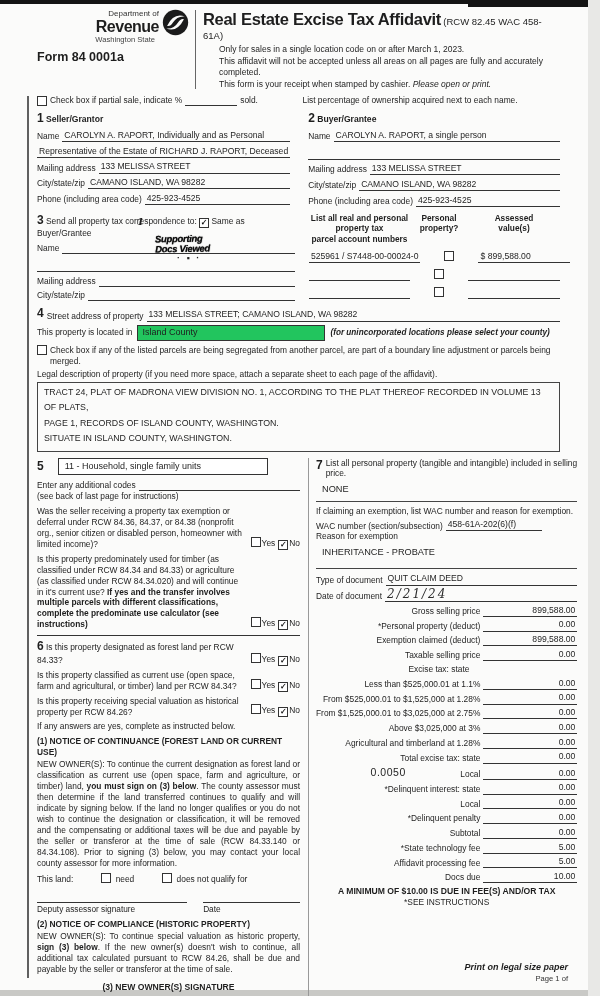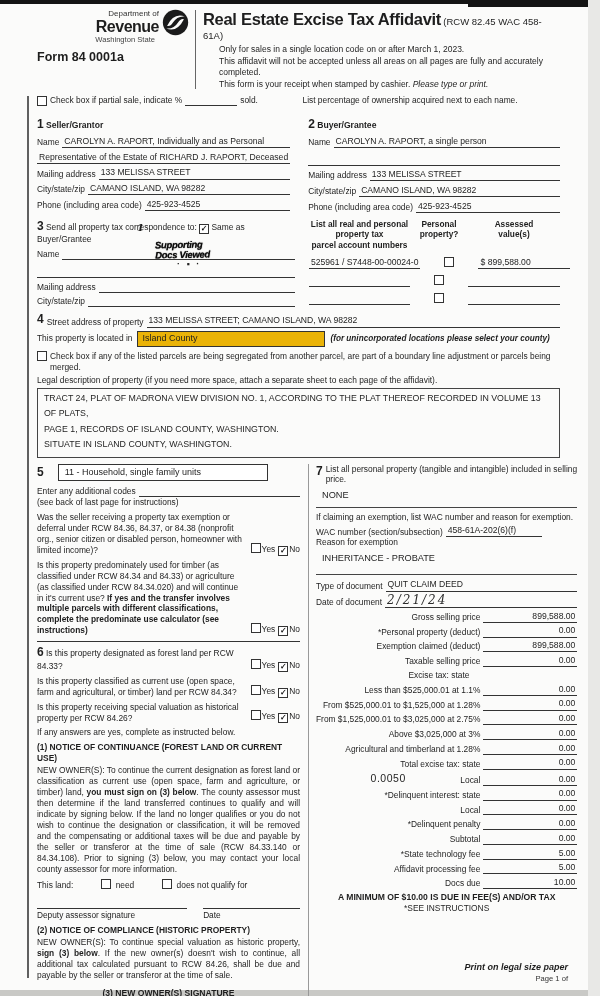--- a/index.html
+++ b/index.html
@@ -40,21 +40,21 @@
 
   
   .fieldline{display:flex;align-items:flex-end;margin-top:3.5px;}
   .flabel{white-space:nowrap;padding-right:3px;flex:none;}
   .fval{flex:1;border-bottom:1px solid #333;padding:0 2px;white-space:nowrap;min-height:9.5px;font-size:8.6px;}
 
   .two-col{display:flex;margin-top:3px;}
   .two-col .col{width:50%;}
   .two-col .col:first-child{padding-right:14px;}
   .two-col .col:last-child{padding-left:4px;}
-  .sec-head{margin-top:8px;}
+  .sec-head{margin-top:2px;}
   .secno{font-size:12px;font-weight:bold;}
   .sec-title{font-weight:bold;font-size:8.6px;}
 
   
   .sec3-row{display:flex;margin-top:6px;}
   .sec3-left{width:52%;padding-right:10px;position:relative;}
   .sec3-right{width:48%;padding-left:4px;}
   .stamp{position:absolute;left:118px;top:21px;transform:rotate(-1deg);font-weight:bold;color:#0c0c0c;
          font-size:9.5px;line-height:1.0;letter-spacing:-0.3px;text-shadow:0 0 1px #222;font-style:italic;}
   .stamp-note{position:absolute;left:100px;top:2px;font-family:"DejaVu Serif",serif;font-style:italic;font-weight:bold;font-size:10px;}
@@ -62,21 +62,21 @@
 
   
   .ptable-head{display:grid;grid-template-columns:1fr 46px 92px;column-gap:6px;font-weight:bold;text-align:center;font-size:8.3px;}
   .prow{display:grid;grid-template-columns:1fr 46px 92px;column-gap:6px;margin-top:6px;align-items:end;}
   .pline,.pval{border-bottom:1px solid #333;min-height:10px;font-size:8.6px;padding:0 2px;white-space:nowrap;}
   .pcb{text-align:center;}
 
   
   .sec4{margin-top:5px;}
   .located-row{display:flex;align-items:center;margin-top:3px;gap:5px;}
-  .county-box{width:178px;border:1px solid #333;font-size:9px;padding:1.5px 4px;background:#eab308;flex:none;}
+  .county-box{width:178px;border:1px solid #333;font-size:9px;padding:1.5px 4px;background:#22c55e;flex:none;}
   .county-note{font-weight:bold;font-style:italic;font-size:8.2px;}
   .seg-row{display:flex;gap:3px;margin-top:3.5px;align-items:flex-start;}
   .legal-label{margin-top:2.5px;}
   .legalbox{border:1.3px solid #444;margin-top:2px;padding:2px 6px 4px 6px;font-size:8.8px;line-height:1.75;}
 
   
   .cols57{display:flex;margin-top:6px;}
   .colL{width:263px;flex:none;padding-right:8px;}
   .colR{flex:1;border-left:1px solid #999;padding-left:7px;}
 
@@ -148,21 +148,21 @@
         <div class="formno">Form 84 0001a</div>
       </div>
       <div class="hdr-divider"></div>
       <div class="hdr-right">
         <div class="title-row">
           <span class="title">Real Estate Excise Tax Affidavit</span>
           <span class="rcw">(RCW 82.45 WAC 458-61A)</span>
         </div>
         <div class="note">Only for sales in a single location code on or after March 1, 2023.</div>
         <div class="note">This affidavit will not be accepted unless all areas on all pages are fully and accurately completed.</div>
-        <div class="note"><span>This form is your receipt when stamped by cashier. </span><span style="font-style: italic;">Please type or print.</span></div>
+        <div class="note"><span>This form is your receipt when stamped by cashier. </span><span style="font-style: italic;">Please open or print.</span></div>
       </div>
     </div>
 
     <div class="psale-row">
       <div class="psale-left">
         <span class="cb"></span>
         <span>Check box if partial sale, indicate %</span>
         <span class="psale-line"></span>
         <span>sold.</span>
       </div>

